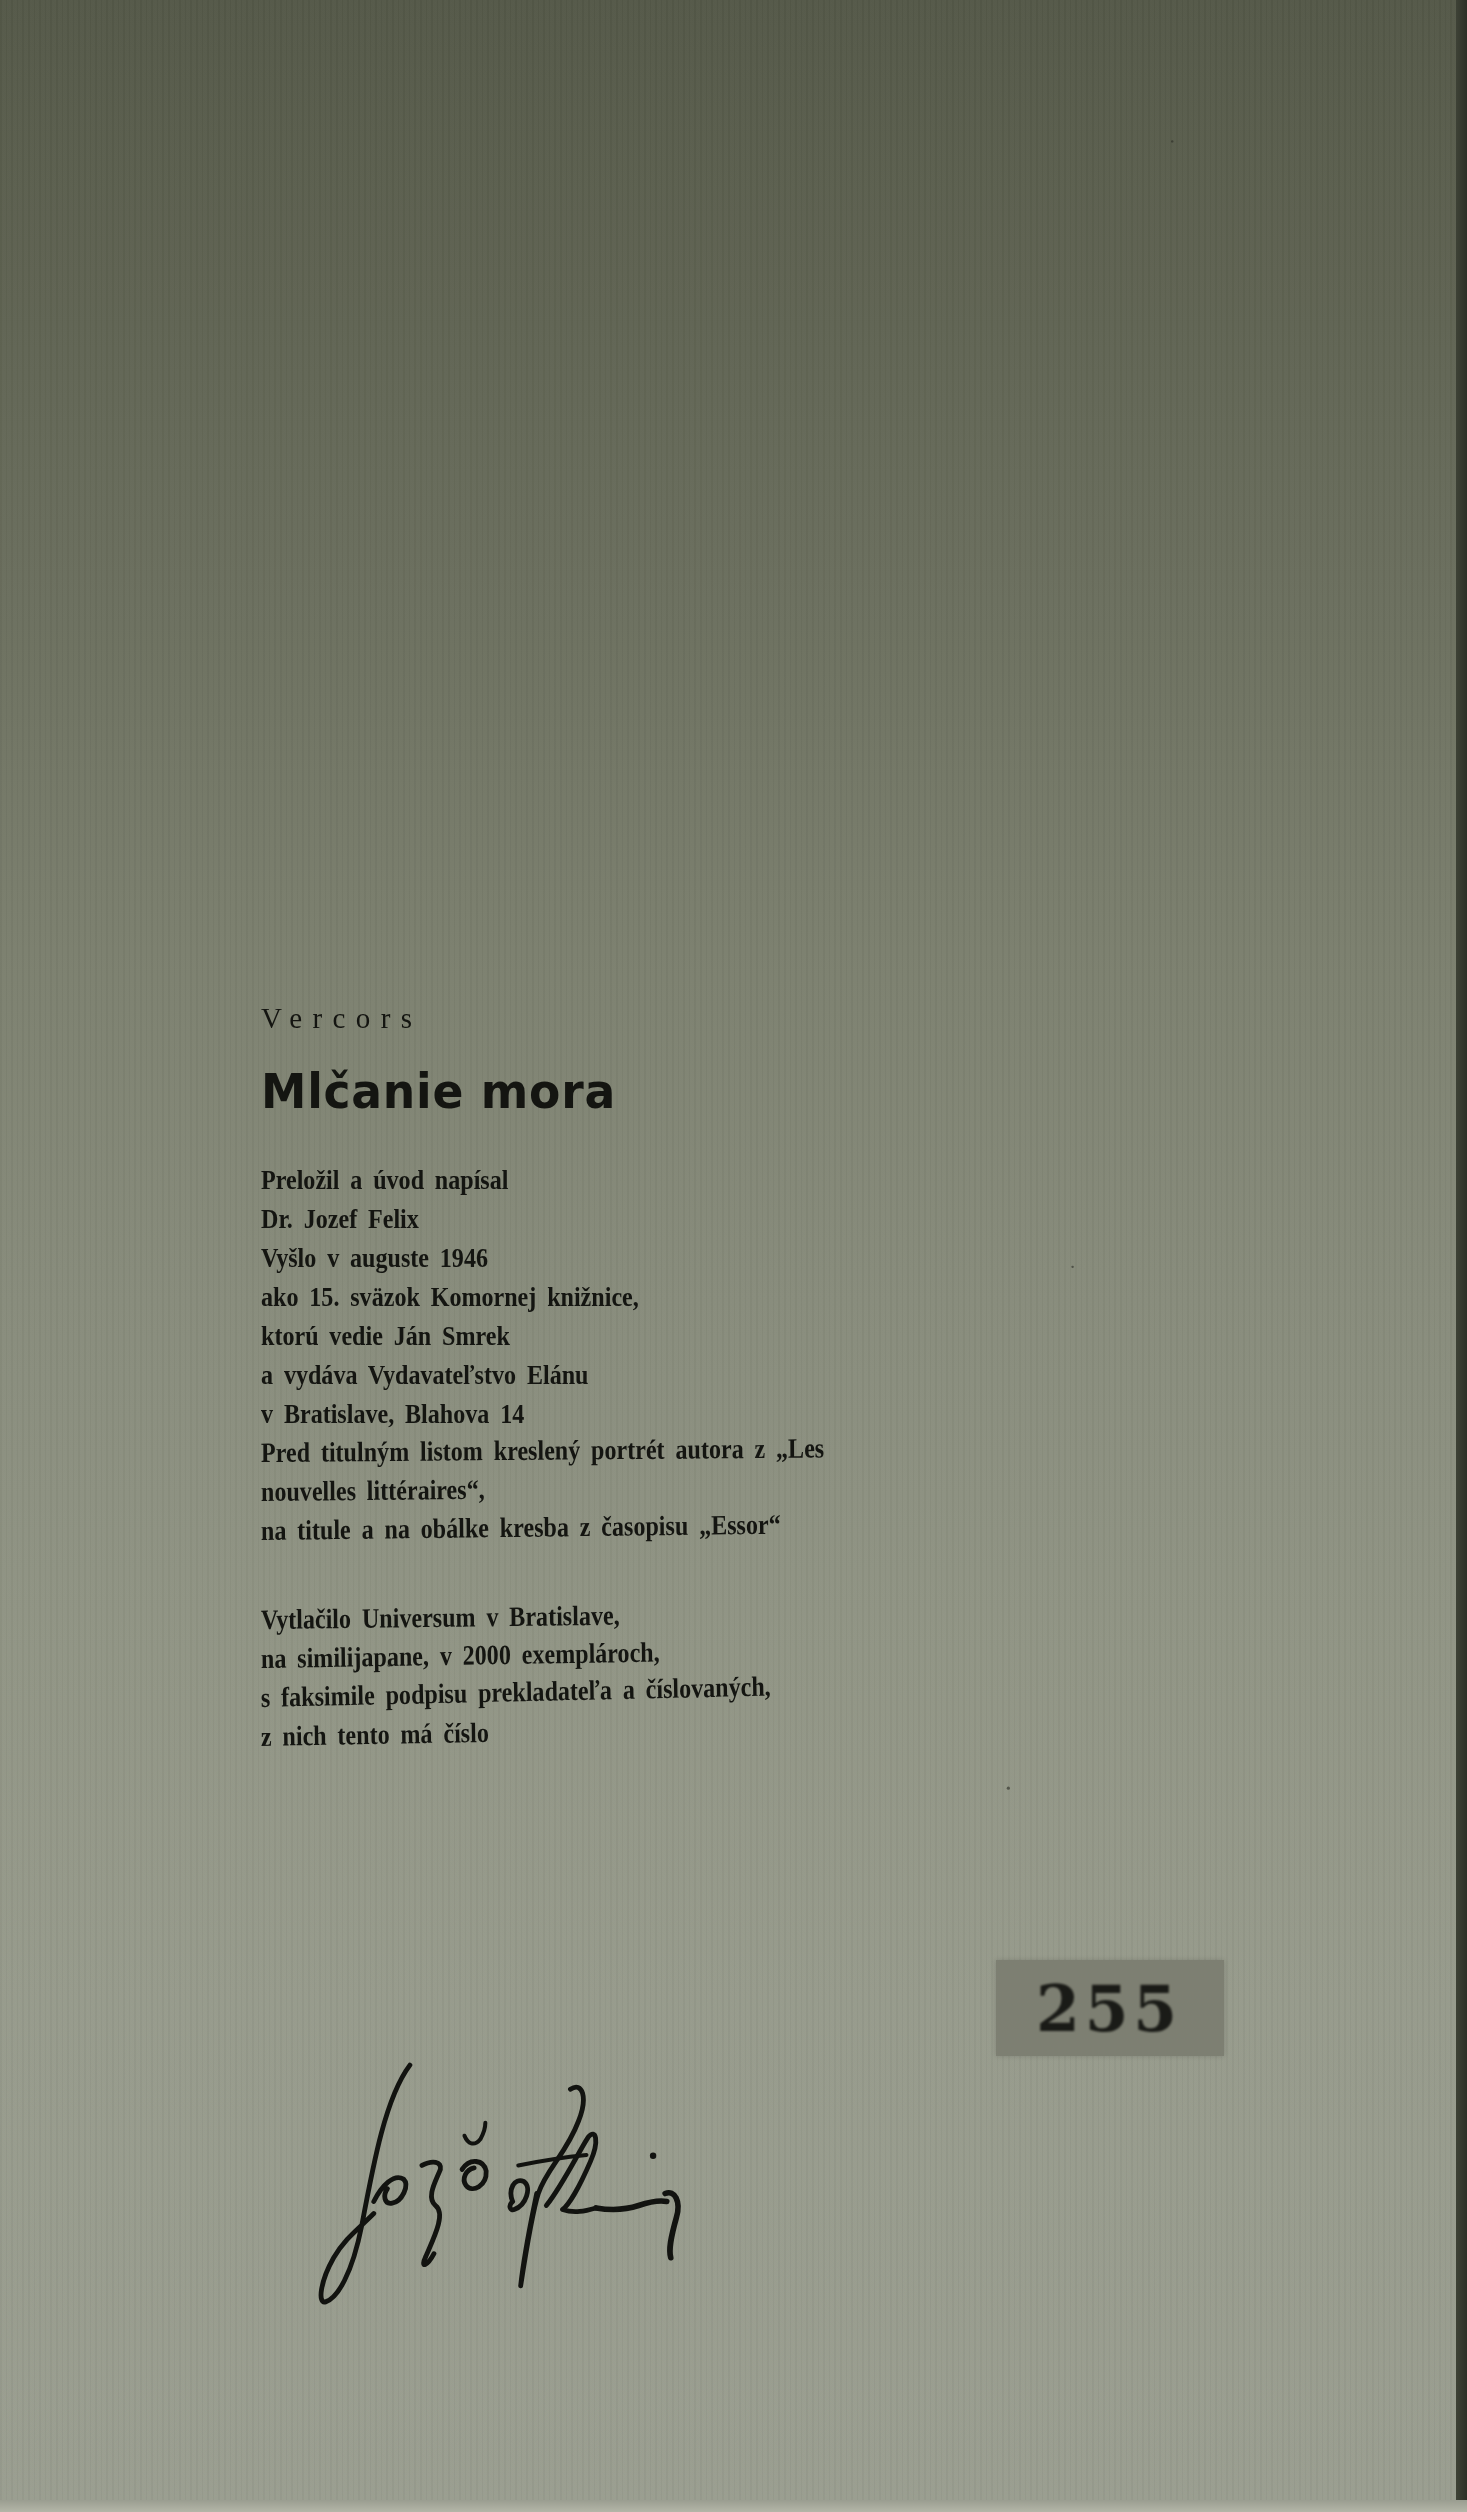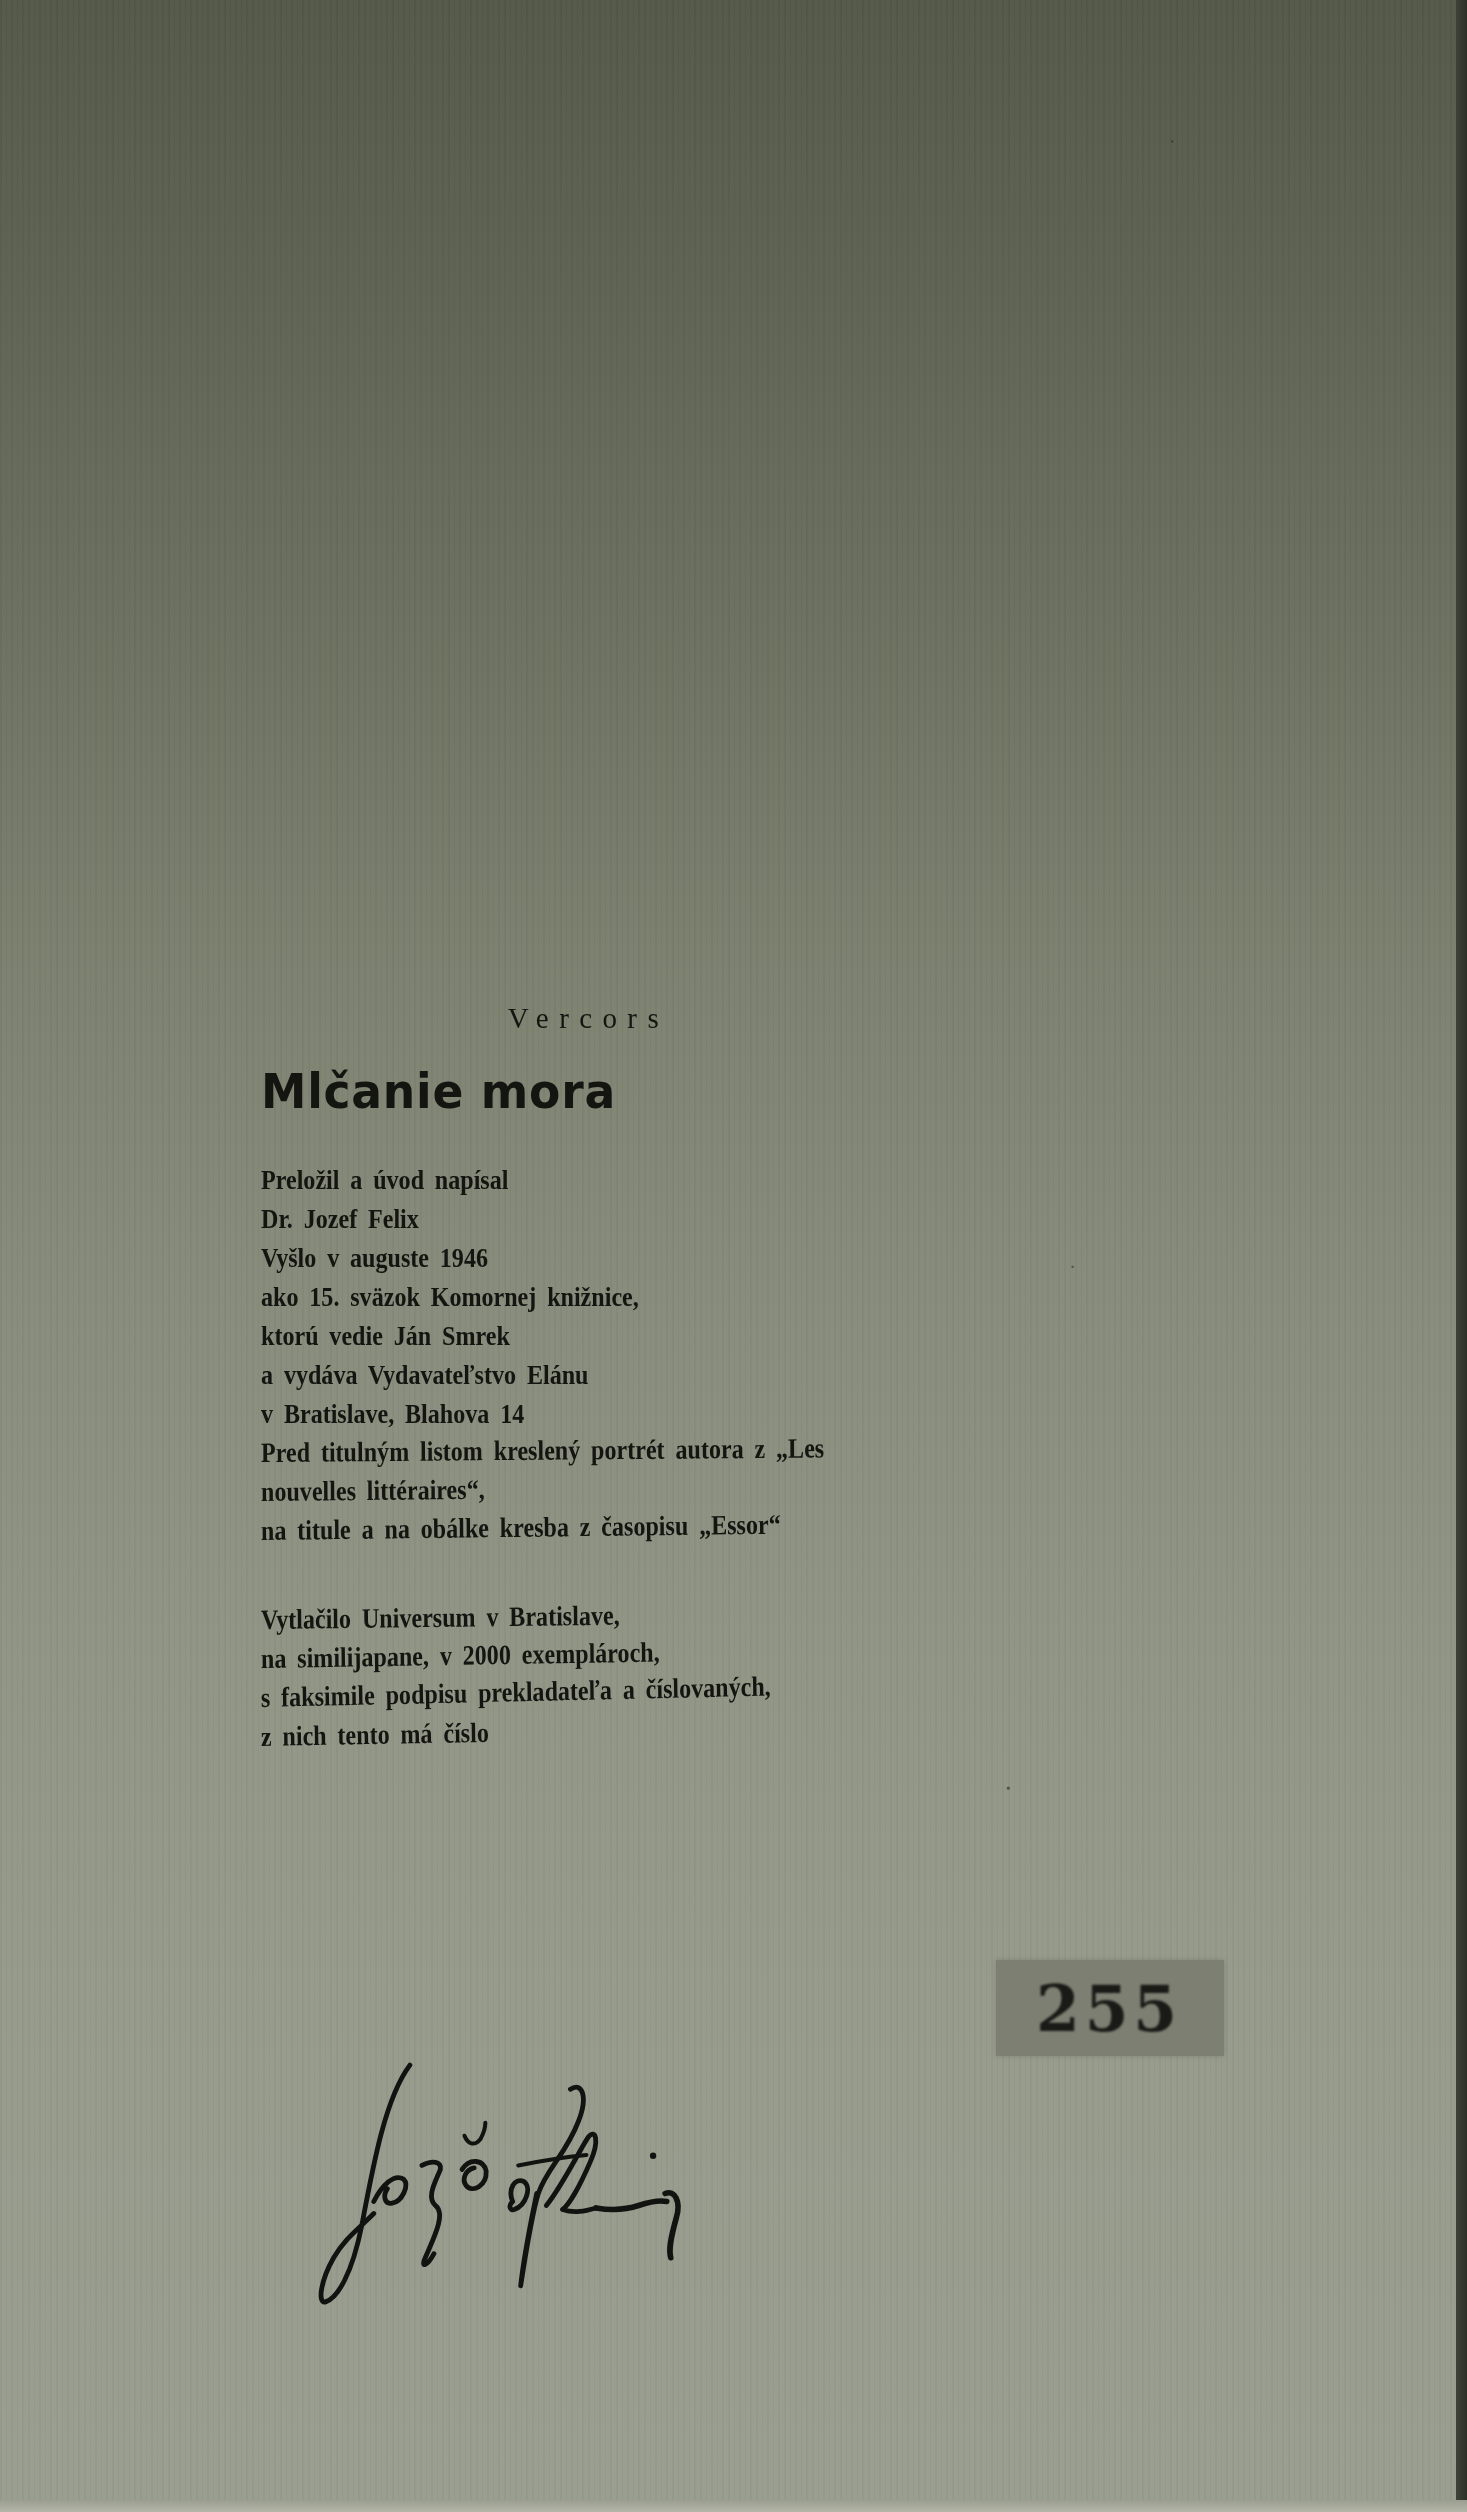--- a/index.html
+++ b/index.html
@@ -61,21 +61,20 @@
       top: 1004px;
       color: #141511;
       font-family: "Liberation Serif", "DejaVu Serif", serif;
     }
     .author {
       font-size: 29px;
       letter-spacing: 10.4px;
       font-weight: 400;
       line-height: 1;
       margin: 0 0 34px 0;
-      text-align: center;
     }
     .title {
       font-family: "DejaVu Sans", "Liberation Sans", sans-serif;
       font-weight: 700;
       font-size: 48px;
       letter-spacing: 0.8px;
       line-height: 1;
       margin: 0 0 51px 0;
       transform: scaleX(0.95);
       transform-origin: left center;

